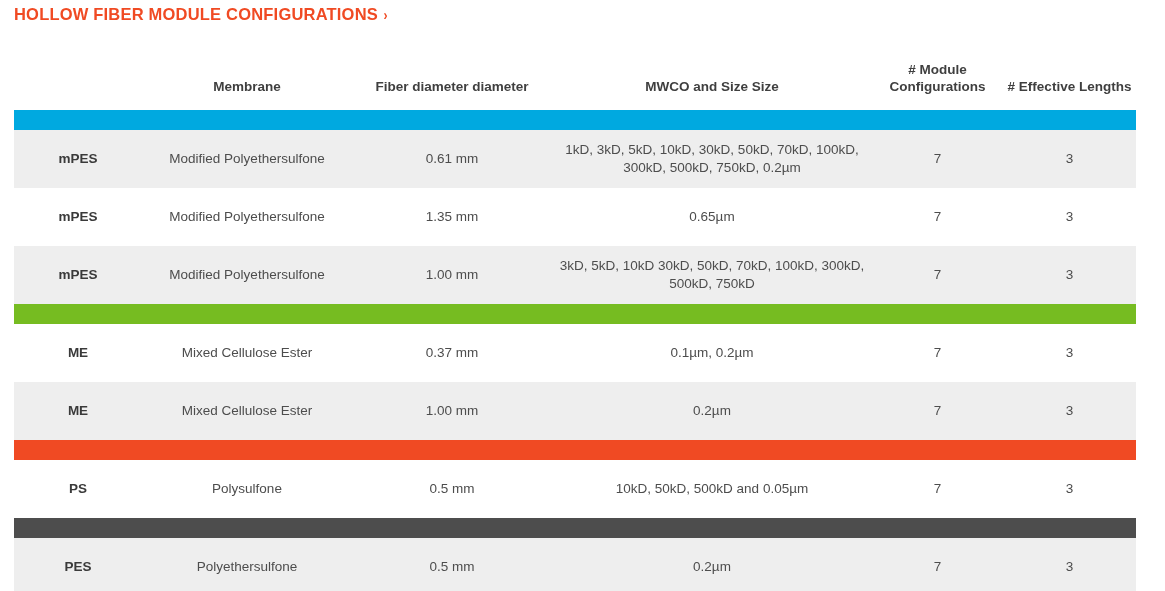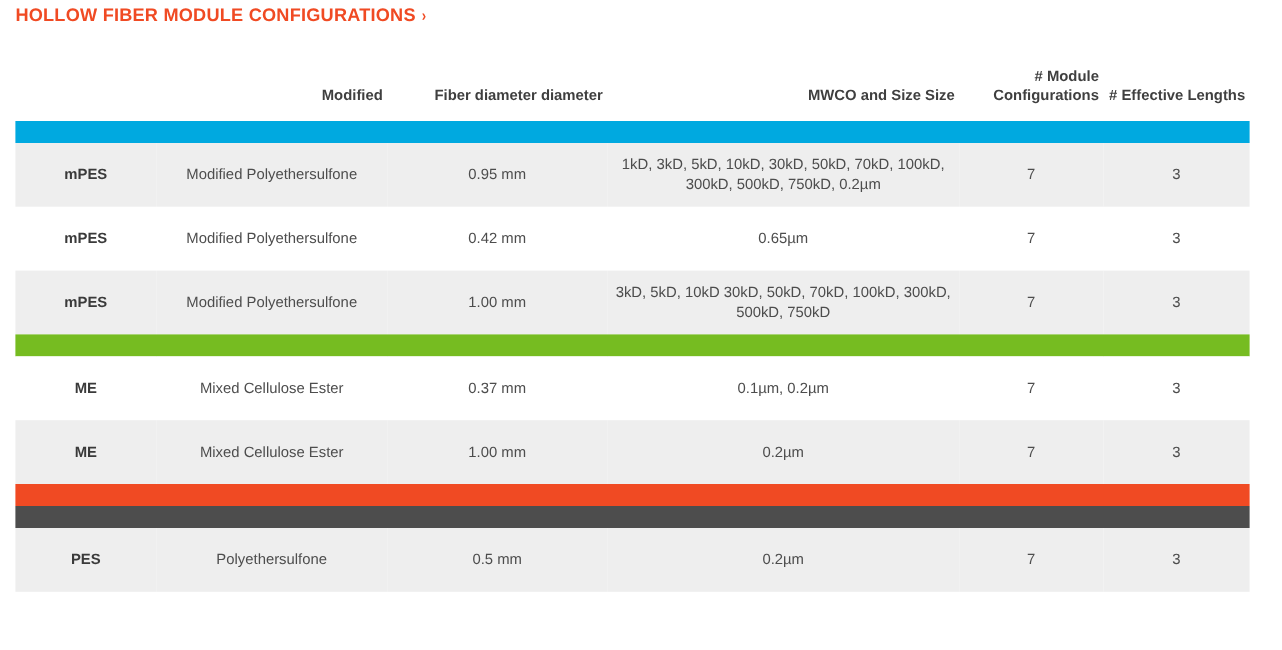--- a/index.html
+++ b/index.html
@@ -48,21 +48,21 @@
   table.cfg col.c1 { width: 210px; }
   table.cfg col.c2 { width: 200px; }
   table.cfg col.c3 { width: 320px; }
   table.cfg col.c4 { width: 131px; }
   table.cfg col.c5 { width: 133px; }
 
   thead th {
     font-size: 13.5px;
     font-weight: bold;
     color: #3f3f3f;
-    text-align: right;
+    text-align: center;
     padding: 0 4px 14px 4px;
     vertical-align: bottom;
     line-height: 1.25;
   }
   thead th.blank { }
 
   tr.band td {
     height: 20px;
     padding: 0;
     line-height: 0;
@@ -104,44 +104,44 @@
       <col class="c0">
         <col class="c1">
         <col class="c2">
         <col class="c3">
         <col class="c4">
         <col class="c5">
     </colgroup>
     <thead>
       <tr>
         <th class="blank"></th>
-        <th>Modified</th>
+        <th>Membrane</th>
         <th>Fiber diameter diameter</th>
         <th>MWCO and Size Size</th>
         <th># Module Configurations</th>
         <th># Effective Lengths</th>
       </tr>
     </thead>
     <tbody>
 
       <tr class="band">
         <td colspan="6" style="background:#00a9e0"></td>
       </tr>
       <tr class="shade">
         <td class="abbr">mPES</td>
         <td>Modified Polyethersulfone</td>
-        <td>0.95 mm</td>
+        <td>0.61 mm</td>
         <td>1kD, 3kD, 5kD, 10kD, 30kD, 50kD, 70kD, 100kD, 300kD, 500kD, 750kD, 0.2µm</td>
         <td>7</td>
         <td>3</td>
       </tr>
       <tr class="plain">
         <td class="abbr">mPES</td>
         <td>Modified Polyethersulfone</td>
-        <td>0.42 mm</td>
+        <td>1.35 mm</td>
         <td>0.65µm</td>
         <td>7</td>
         <td>3</td>
       </tr>
       <tr class="shade">
         <td class="abbr">mPES</td>
         <td>Modified Polyethersulfone</td>
         <td>1.00 mm</td>
         <td>3kD, 5kD, 10kD 30kD, 50kD, 70kD, 100kD, 300kD, 500kD, 750kD</td>
         <td>7</td>
@@ -164,20 +164,28 @@
         <td>Mixed Cellulose Ester</td>
         <td>1.00 mm</td>
         <td>0.2µm</td>
         <td>7</td>
         <td>3</td>
       </tr>
 
       <tr class="band">
         <td colspan="6" style="background:#f04a23"></td>
       </tr>
+      <tr class="plain">
+        <td class="abbr">PS</td>
+        <td>Polysulfone</td>
+        <td>0.5 mm</td>
+        <td>10kD, 50kD, 500kD and 0.05µm</td>
+        <td>7</td>
+        <td>3</td>
+      </tr>
 
       <tr class="band">
         <td colspan="6" style="background:#4d4d4d"></td>
       </tr>
       <tr class="shade">
         <td class="abbr">PES</td>
         <td>Polyethersulfone</td>
         <td>0.5 mm</td>
         <td>0.2µm</td>
         <td>7</td>

